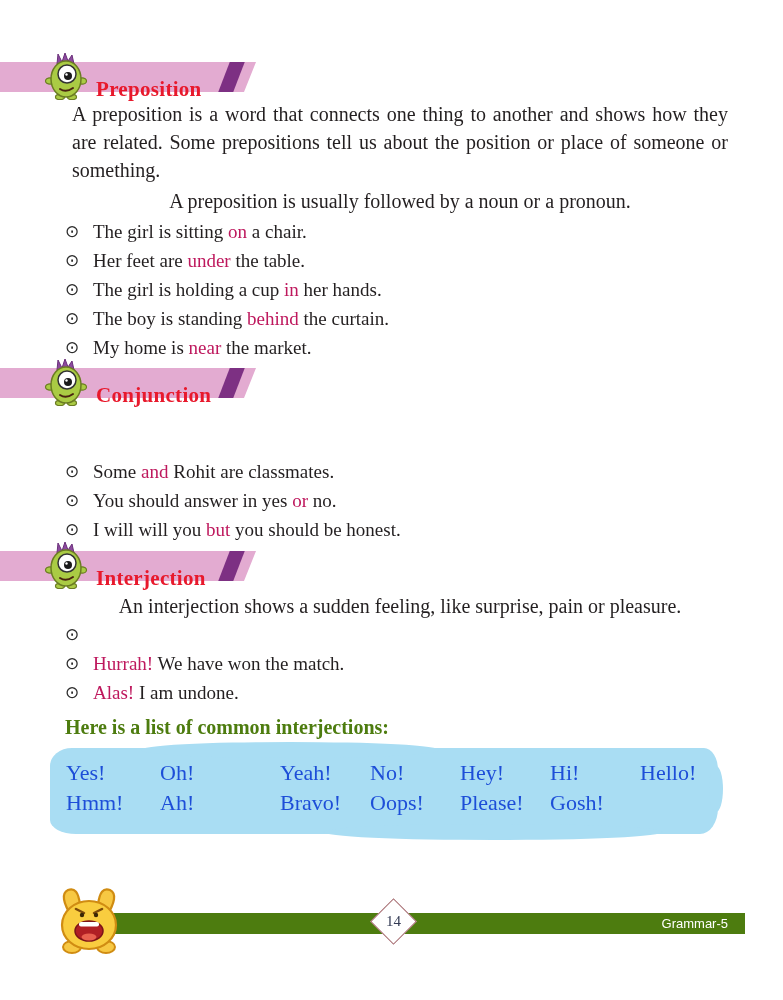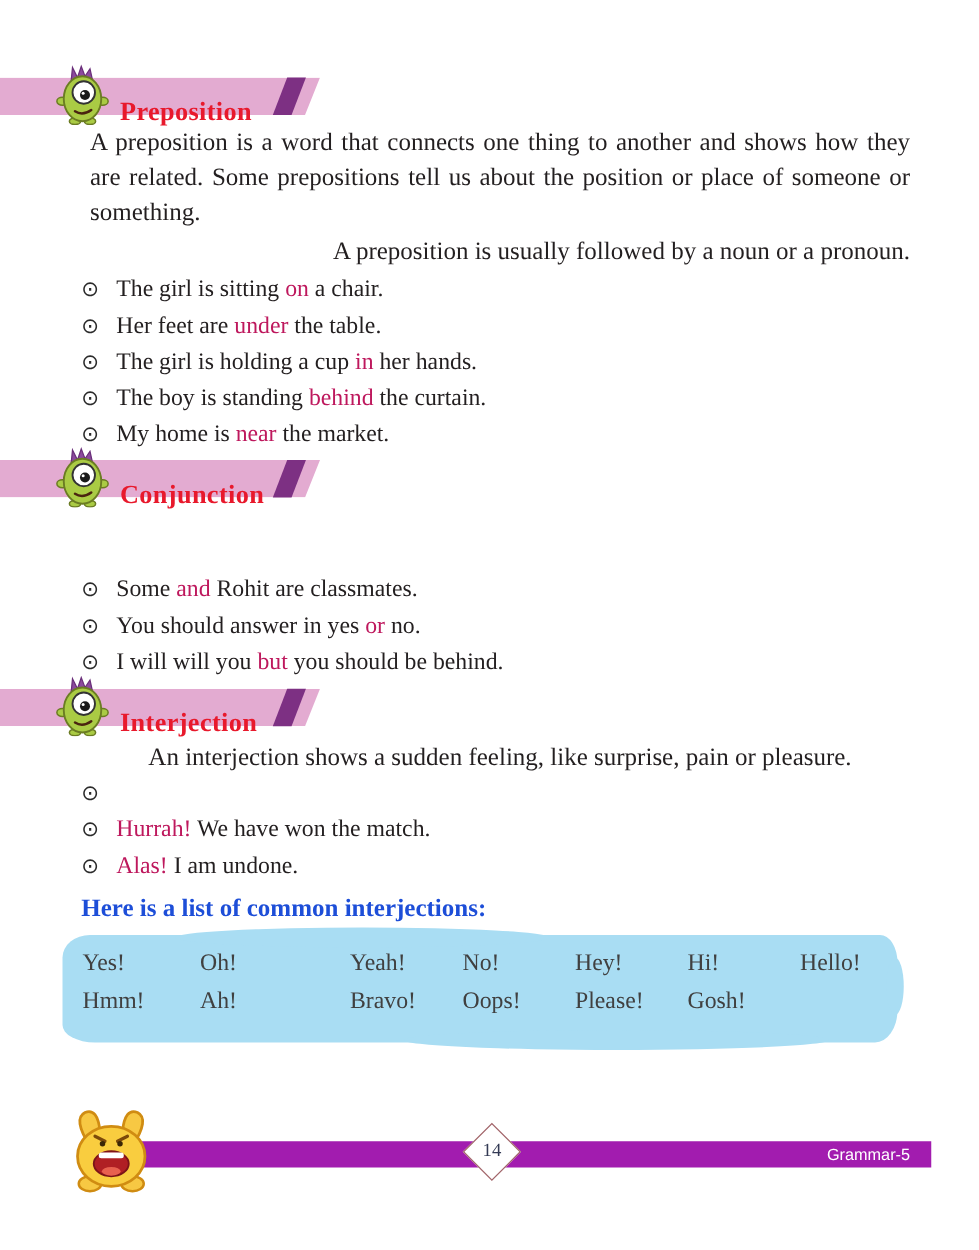--- a/index.html
+++ b/index.html
@@ -35,37 +35,37 @@
     margin-top: 12px;
   }
   .badge { position: absolute; left: 44px; top: -11px; width: 44px; height: 49px; }
 
   
   .para {
     position: absolute; left: 72px; width: 656px;
     line-height: 28px; font-size: 20px; text-align: justify;
   }
   #para-prep-1 { top: 100px; }
-  #para-prep-2 { top: 187px; text-align: right; }
+  #para-prep-2 { top: 187px; text-align: center; }
   #para-conj   { top: 403px; }
   #para-interj { top: 592px; text-align: center; }
 
   
   .bullets { position: absolute; left: 65px; width: 660px; list-style: none; margin: 0; padding: 0; font-size: 19px; }
   #bullets-prep   { top: 217px; }
   #bullets-conj   { top: 457px; }
   #bullets-interj { top: 620px; }
   .bullets li { display: flex; line-height: 29px; }
   .bullet-mark { width: 16px; margin-right: 12px; flex: none; font-size: 17px; color: #2b2b2b; }
   .hl { color: #be185d; }
 
   
   #list-heading {
     position: absolute; left: 65px; top: 716px;
-    font-size: 20px; font-weight: 700; color: #1d4ed8;
+    font-size: 20px; font-weight: 700; color: #4d7c0f;
   }
   #interj-box {
     position: absolute; left: 50px; top: 748px; width: 668px; height: 86px;
     background: #a9ddf3;
     border-radius: 22px 14px 18px 26px / 18px 22px 26px 14px;
   }
   #interj-box::before {
     content: ""; position: absolute; left: 90px; top: -6px; width: 300px; height: 16px;
     background: #a9ddf3; border-radius: 50%;
   }
@@ -75,27 +75,27 @@
   }
   .box-bump {
     position: absolute; right: -5px; top: 18px; width: 14px; height: 46px;
     background: #a9ddf3; border-radius: 50%;
   }
   .box-grid {
     position: absolute; left: 16px; top: 12px; right: 8px;
     display: grid;
     grid-template-columns: 94px 120px 90px 90px 90px 90px auto;
     grid-auto-rows: 30px;
-    font-size: 19px; color: #404040;
+    font-size: 22px; color: #1d4ed8;
   }
 
   
   #footer-bar {
     position: absolute; left: 73px; top: 913px; width: 672px; height: 21px;
-    background: #a21caf;
+    background: #4d7c0f;
   }
   #book-label {
     position: absolute; right: 17px; top: 0; height: 21px; line-height: 21px;
     font-family: "Liberation Sans", sans-serif; font-size: 13px; color: #ffffff;
   }
   #diamond-wrap {
     position: absolute; left: 368px; top: 896px; width: 50px; height: 50px;
     display: flex; align-items: center; justify-content: center; z-index: 2;
   }
   #diamond {
@@ -178,21 +178,21 @@
     <li>
       <span class="bullet-mark">⊙</span>
       <span><span>Some </span><span class="hl">and</span><span> Rohit are classmates.</span></span>
     </li>
     <li>
       <span class="bullet-mark">⊙</span>
       <span><span>You should answer in yes </span><span class="hl">or</span><span> no.</span></span>
     </li>
     <li>
       <span class="bullet-mark">⊙</span>
-      <span><span>I will will you </span><span class="hl">but</span><span> you should be behind.</span></span>
+      <span><span>I will will you </span><span class="hl">but</span><span> you should be honest.</span></span>
     </li>
   </ul>
 
   <div class="banner" id="banner-interj">
     <div class="band"></div>
     <div class="cap"></div>
     <svg class="badge" viewBox="0 0 44 49">
       <path d="M13 13 L14 3 L18 11 L21 2 L24 10 L28 4 L30 13 Z" fill="#8c4a9e" stroke="#6a2f7a" stroke-width="1"></path>
       <ellipse cx="6" cy="30" rx="4.5" ry="3.2" fill="#aacb44" stroke="#6b7c23" stroke-width="1.2"></ellipse>
       <ellipse cx="38" cy="30" rx="4.5" ry="3.2" fill="#aacb44" stroke="#6b7c23" stroke-width="1.2"></ellipse>

